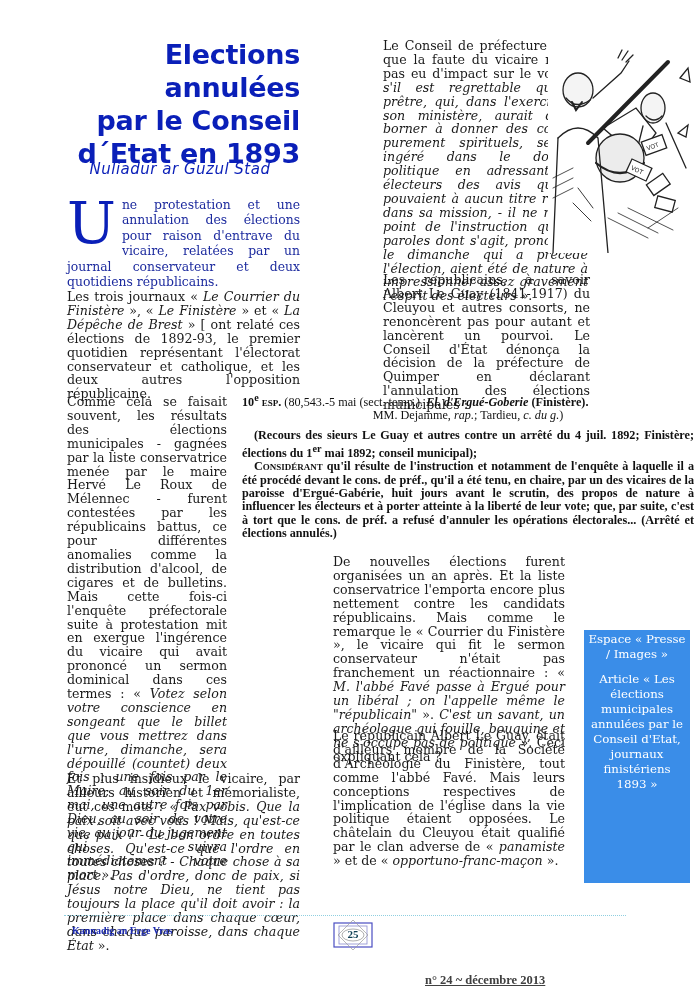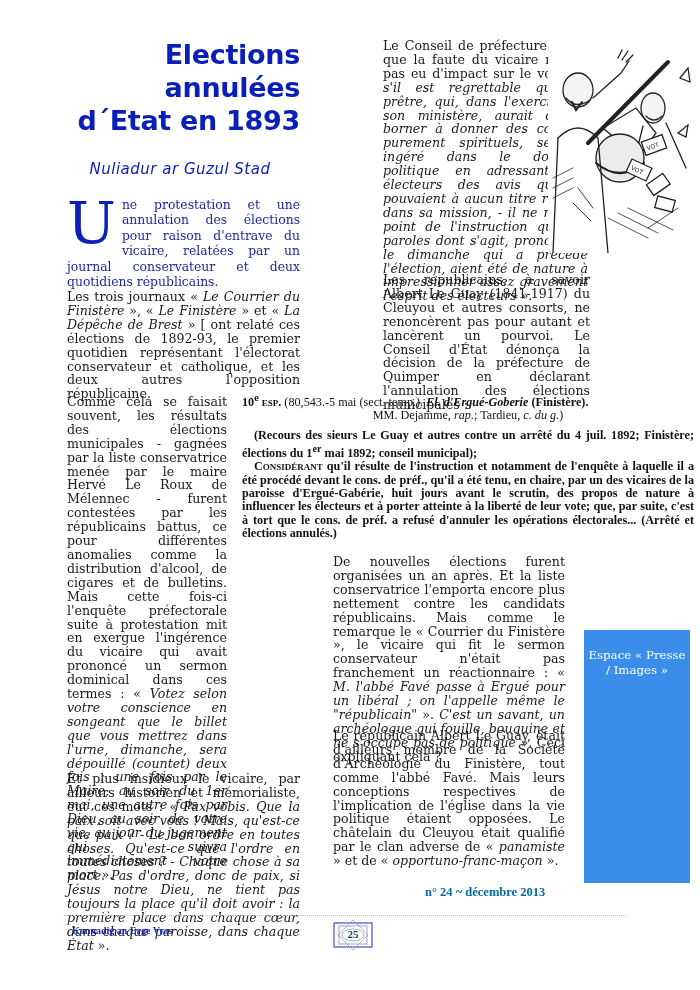--- a/index.html
+++ b/index.html
@@ -35,39 +35,40 @@
   #legal .hdr { text-align: left; }
   #legal .hdr2 { text-align: center; margin-bottom: 6px; }
   #legal .sc { font-variant: small-caps; }
   #legal p.ind { text-indent: 12px; }
 
   #col3-p1 { left: 333px; top: 555px; width: 232px; }
   #col3-p2 { left: 333px; top: 729px; width: 232px; }
 
   #sidebox { left: 584px; top: 630px; width: 106px; height: 253px; background: #3a8de8;
              color: #ffffff; text-align: center; font-size: 11.8px; line-height: 15px;
-             padding-top: 18px; box-sizing: border-box; }
+             padding-top: 2px; box-sizing: border-box; }
   #sidebox p { margin: 0 4px 10px 4px; }
 
   #footer-rule { left: 64px; top: 915px; width: 562px; height: 0;
                  border-top: 1px dotted #8fcfe0; }
   #footer-left { left: 72px; top: 925px; font-family: "Liberation Serif", serif;
                  font-weight: bold; font-size: 10px; color: #1b2ab3; }
-  #footer-right { left: 425px; top: 885px; font-family: "Liberation Serif", serif;
-                  font-weight: bold; font-size: 12.5px; color: #0369a1; }
+  #footer-right { left: 425px; top: 973px; font-family: "Liberation Serif", serif;
+                  font-weight: bold; font-size: 12.5px; color: #404040; text-decoration: underline; }
   #page-badge { left: 332px; top: 920px; width: 42px; height: 30px; }
   #page-num { position: absolute; left: 0; top: 8px; width: 42px; text-align: center;
               font-family: "Liberation Serif", serif; font-weight: bold; font-size: 11px;
               color: #0f3f55; }
 </style>
 </head>
 <body>
 
 <div id="title" class="abs">
   <div>Elections annulées</div>
+  <div>par le Conseil</div>
   <div>d´Etat en 1893</div>
 </div>
 <div id="subtitle" class="abs">Nuliadur ar Guzul Stad</div>
 
 <div id="lede" class="abs">
   <span id="dropcap">U</span>
   <span>ne protestation et une annulation des élections pour raison d'entrave du vicaire, relatées par un journal conservateur et deux quotidiens républicains.</span>
 </div>
 
 <p id="col1-p1" class="abs body-text">
@@ -151,20 +152,21 @@
 <p id="col3-p1" class="abs body-text">
   <span>De nouvelles élections furent organisées un an après. Et la liste conservatrice l'emporta encore plus nettement contre les candidats républicains. Mais comme le remarque le « Courrier du Finistère », le vicaire qui fit le sermon conservateur n'était pas franchement un réactionnaire : « </span><i>M. l'abbé Favé passe à Ergué pour un libéral ; on l'appelle même le "républicain"</i><span> ». </span><i>C'est un savant, un archéologue qui fouille, bouquine et ne s'occupe pas de politique</i><span> ». Ceci expliquant cela ?</span>
 </p>
 
 <p id="col3-p2" class="abs body-text">
   <span>Le républicain Albert Le Guay, était d'ailleurs membre de la Société d'Archéologie du Finistère, tout comme l'abbé Favé. Mais leurs conceptions respectives de l'implication de l'église dans la vie politique étaient opposées. Le châtelain du Cleuyou était qualifié par le clan adverse de « </span><i>panamiste</i><span> » et de « </span><i>opportuno-franc-maçon</i><span> ».</span>
 </p>
 
 <div id="sidebox" class="abs">
   <p>Espace « Presse / Images »</p>
+  <p>Article « Les élections municipales annulées par le Conseil d'Etat, journaux finistériens 1893 »</p>
 </div>
 
 <div id="footer-rule" class="abs"></div>
 <div id="footer-left" class="abs">Kannadig an Erge Vras</div>
 <div id="page-badge" class="abs">
   <svg width="42" height="30" viewBox="0 0 42 30" style="position:absolute;left:0;top:0">
     <rect x="2" y="3" width="38" height="24" fill="none" stroke="#4a4ec2" stroke-width="1.2"></rect>
     <rect x="7" y="6" width="28" height="18" fill="none" stroke="#8a8cd0" stroke-width="0.8"></rect>
     <polygon points="21,0 36,15 21,30 6,15" fill="none" stroke="#9a9a9a" stroke-width="0.7"></polygon>
     <ellipse cx="21" cy="15" rx="11" ry="6" fill="#ffffff" stroke="#777" stroke-width="0.6"></ellipse>

